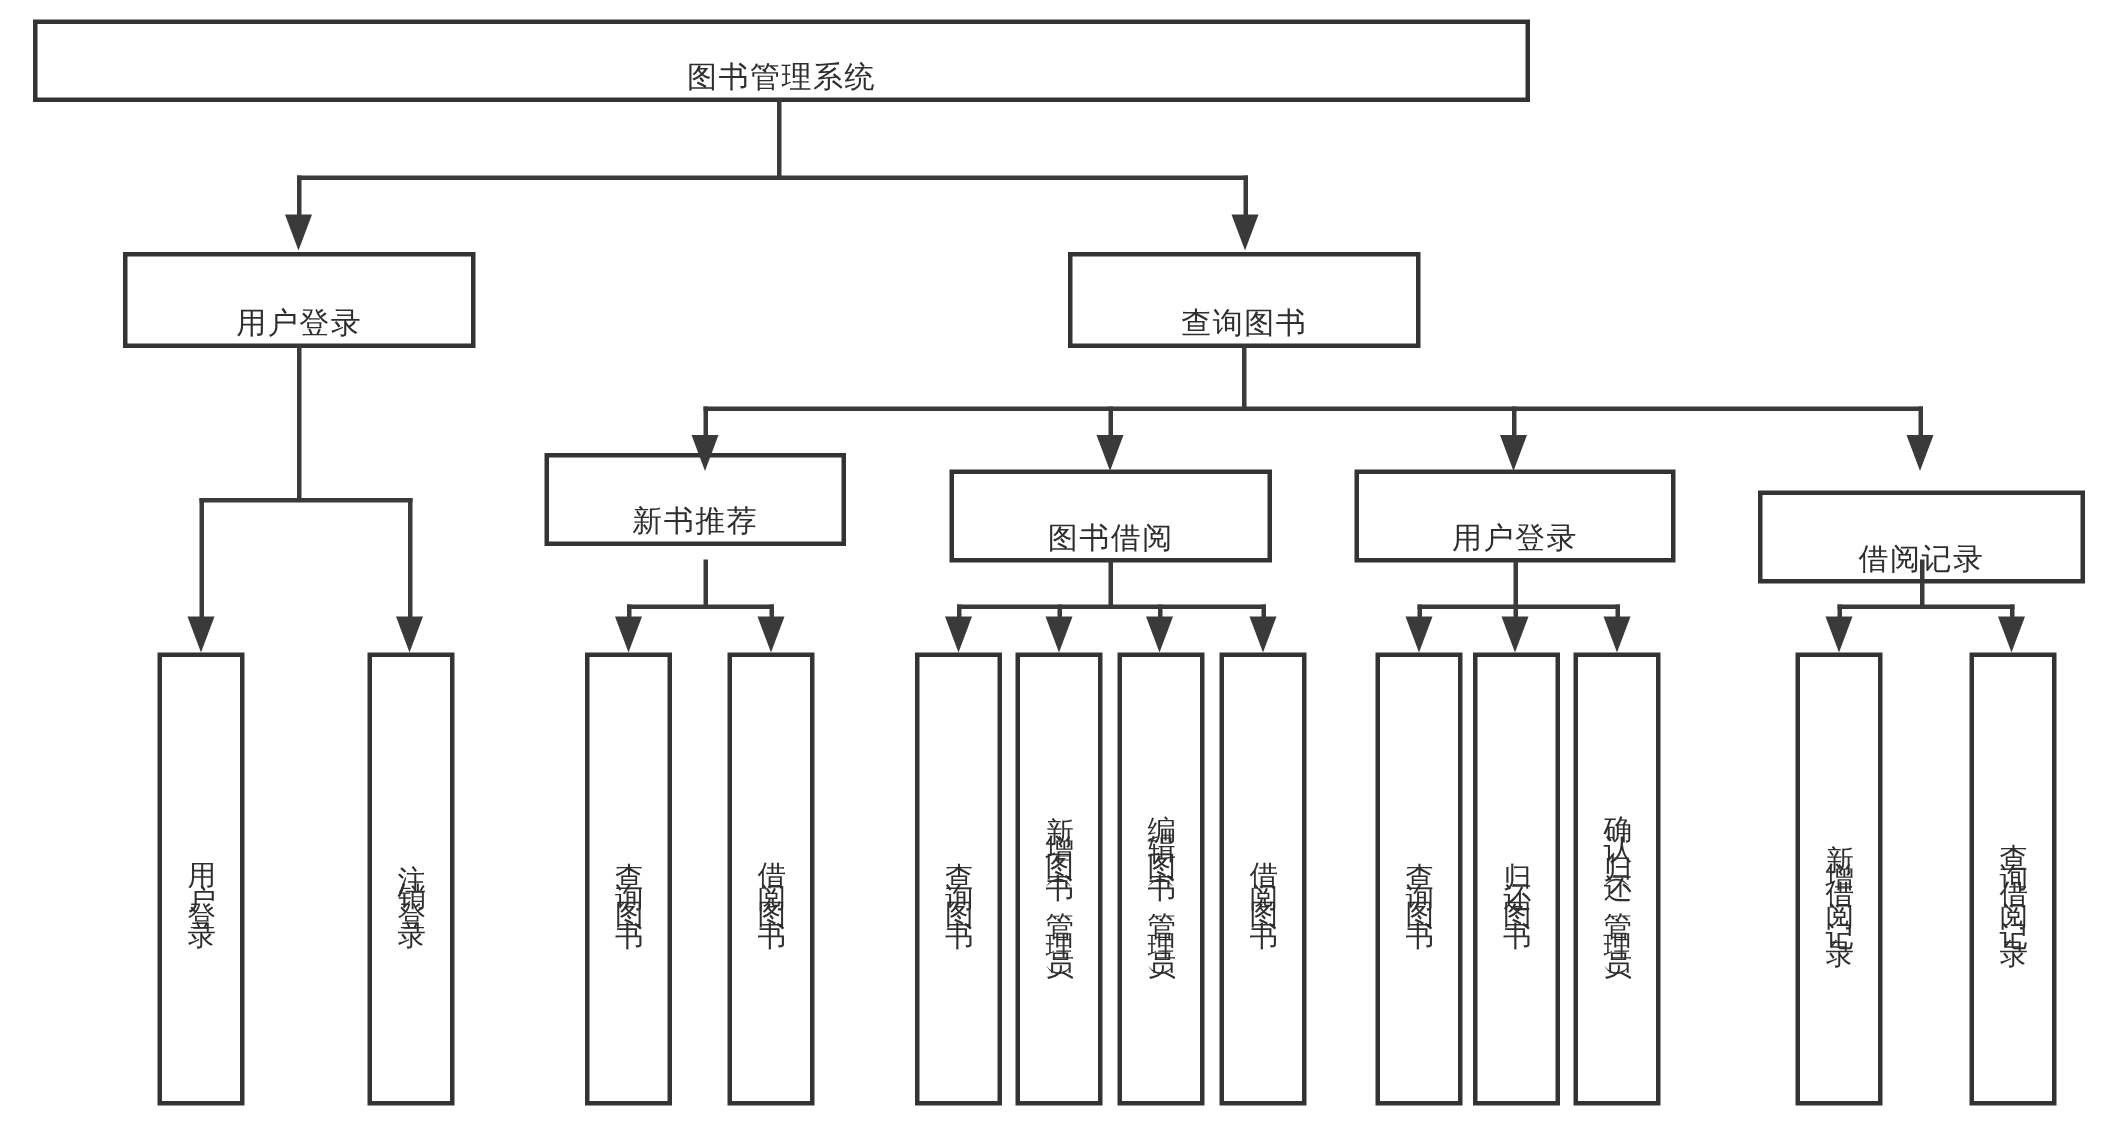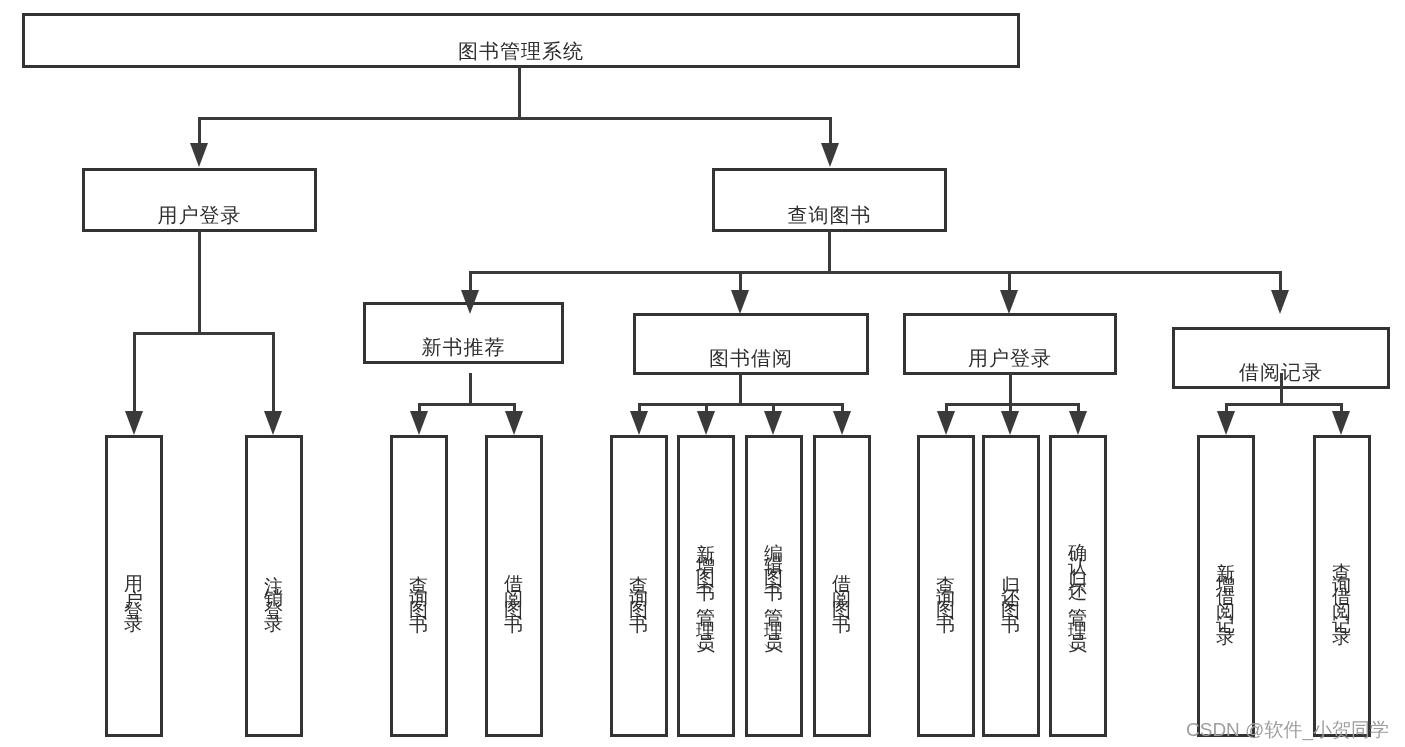--- a/index.html
+++ b/index.html
@@ -46,21 +46,21 @@
   </div>
 
   <div class="hnode" style="left:712px;top:168px;width:235px;height:64px;">
     <span class="hnode-label">查询图书</span>
   </div>
 
   <div class="hnode" style="left:363px;top:302px;width:201px;height:62px;">
     <span class="hnode-label">新书推荐</span>
   </div>
 
-  <div class="hnode" style="left:633px;top:313px;width:236px;height:62px;">
+  <div class="hnode" style="left:633px;top:313px;width:215px;height:62px;">
     <span class="hnode-label">图书借阅</span>
   </div>
 
   <div class="hnode" style="left:903px;top:313px;width:214px;height:62px;">
     <span class="hnode-label">用户登录</span>
   </div>
 
   <div class="hnode" style="left:1172px;top:327px;width:218px;height:62px;">
     <span class="hnode-label">借阅记录</span>
   </div>
@@ -161,15 +161,14 @@
   <div class="arrow" style="left:1001px;top:411px;"></div>
   <div class="arrow" style="left:1069px;top:411px;"></div>
 
   <div class="vline" style="left:1280px;top:373px;height:33px;"></div>
   <div class="hline" style="left:1225px;top:403px;width:118px;"></div>
   <div class="vline" style="left:1225px;top:403px;height:11px;"></div>
   <div class="vline" style="left:1340px;top:403px;height:11px;"></div>
   <div class="arrow" style="left:1217px;top:411px;"></div>
   <div class="arrow" style="left:1332px;top:411px;"></div>
 
-  <div class="watermark">CSDN @软件_小贺同学</div>
 
 </div>
 
 </body></html>

